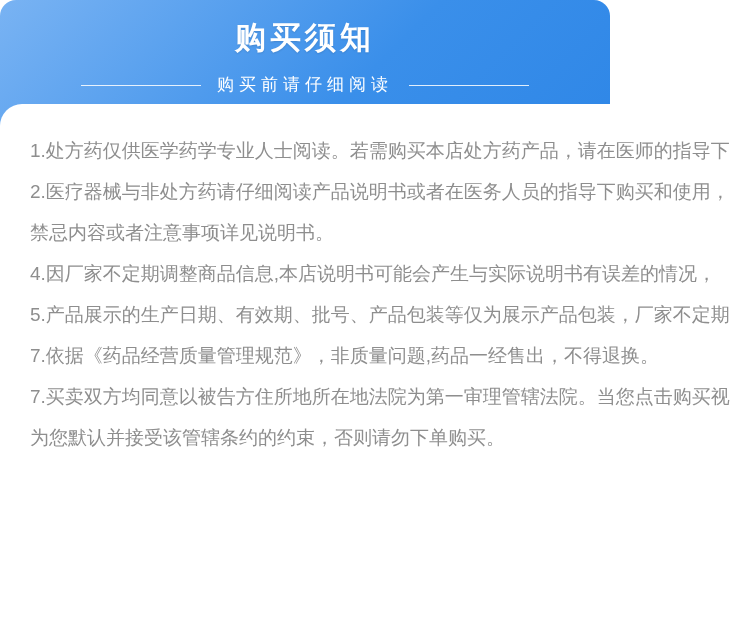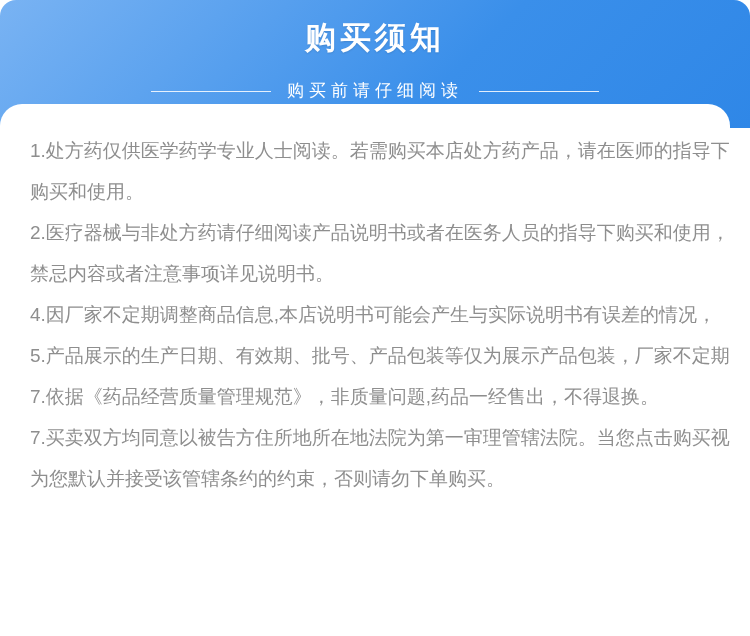--- a/index.html
+++ b/index.html
@@ -20,21 +20,21 @@
     position: relative;
     width: 750px;
     height: 636px;
     overflow: hidden;
     background: #ffffff;
   }
   .header {
     position: absolute;
     top: 0;
     left: 0;
-    width: 750px;
+    width: 610px;
     height: 128px;
     border-radius: 16px 16px 0 0;
     background: linear-gradient(135deg, var(--grad-start) 0%, var(--grad-mid) 60%, var(--grad-end) 100%);
     box-sizing: border-box;
     text-align: center;
   }
   .header-title {
     margin-top: 20px;
     font-size: 31px;
     font-weight: bold;
@@ -48,21 +48,21 @@
     display: flex;
     align-items: center;
     justify-content: center;
   }
   .subtitle-line {
     width: 120px;
     height: 1px;
     background: rgba(255,255,255,0.85);
   }
   .header-subtitle {
-    margin: 12px 16px;
+    margin: 6px 16px;
     font-size: 17px;
     letter-spacing: 5px;
     color: var(--header-text);
     line-height: 20px;
   }
   .card {
     position: absolute;
     top: 104px;
     left: 0;
     width: 730px;
@@ -92,21 +92,20 @@
       <div class="subtitle-line"></div>
       <div class="header-subtitle">购买前请仔细阅读</div>
       <div class="subtitle-line"></div>
     </div>
   </div>
 
   <div class="card">
     <div>
         <div class="para">
           <div class="line">1.处方药仅供医学药学专业人士阅读。若需购买本店处方药产品，请在医师的指导下</div>
-          <div class="line">购买和使用。</div>
         </div>
         <div class="para">
           <div class="line">2.医疗器械与非处方药请仔细阅读产品说明书或者在医务人员的指导下购买和使用，</div>
           <div class="line">禁忌内容或者注意事项详见说明书。</div>
         </div>
         <div class="para">
           <div class="line">4.因厂家不定期调整商品信息,本店说明书可能会产生与实际说明书有误差的情况，</div>
         </div>
         <div class="para">
           <div class="line">5.产品展示的生产日期、有效期、批号、产品包装等仅为展示产品包装，厂家不定期</div>

